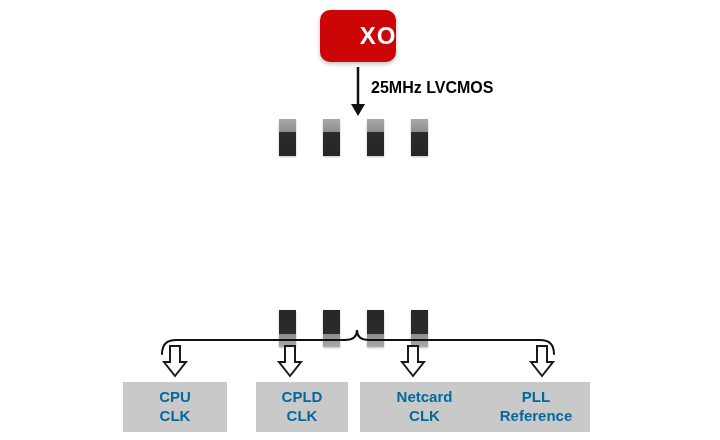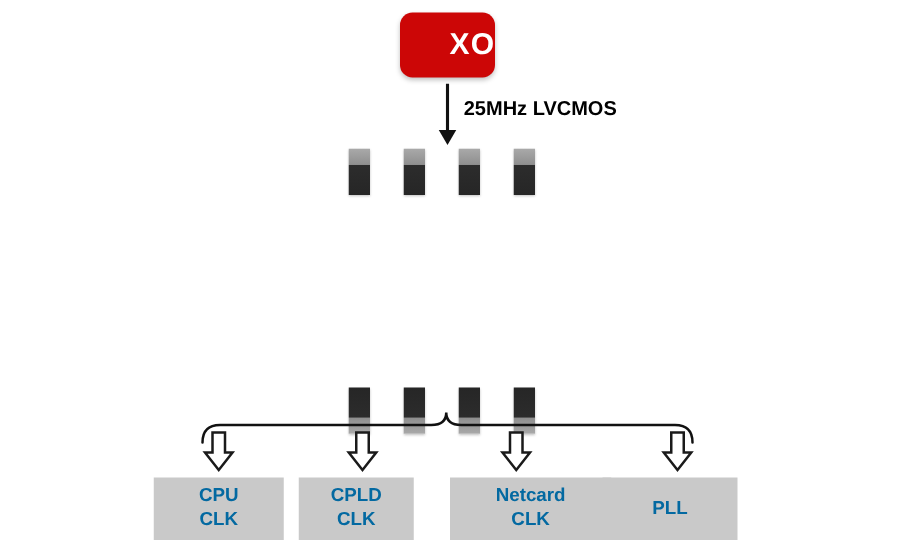--- a/index.html
+++ b/index.html
@@ -107,25 +107,26 @@
       <path d="M 285 346 L 295 346 L 295 362 L 301 362 L 290 376 L 279 362 L 285 362 Z"></path>
       <path d="M 408 346 L 418 346 L 418 362 L 424 362 L 413 376 L 402 362 L 408 362 Z"></path>
       <path d="M 537 346 L 547 346 L 547 362 L 553 362 L 542 376 L 531 362 L 537 362 Z"></path>
     </g>
   </svg>
 
   <div class="outbox" style="left:123px;width:104px">
     <div>CPU</div>
     <div>CLK</div>
   </div>
-  <div class="outbox" style="left:239px;width:92px">
+  <div class="outbox" style="left:256px;width:92px">
     <div>CPLD</div>
     <div>CLK</div>
   </div>
   <div class="outbox" style="left:360px;width:129px">
     <div>Netcard</div>
     <div>CLK</div>
   </div>
   <div class="outbox" style="left:482px;width:108px">
     <div>PLL</div>
+    <div>Reference</div>
   </div>
 
 </div>
 
 </body></html>

